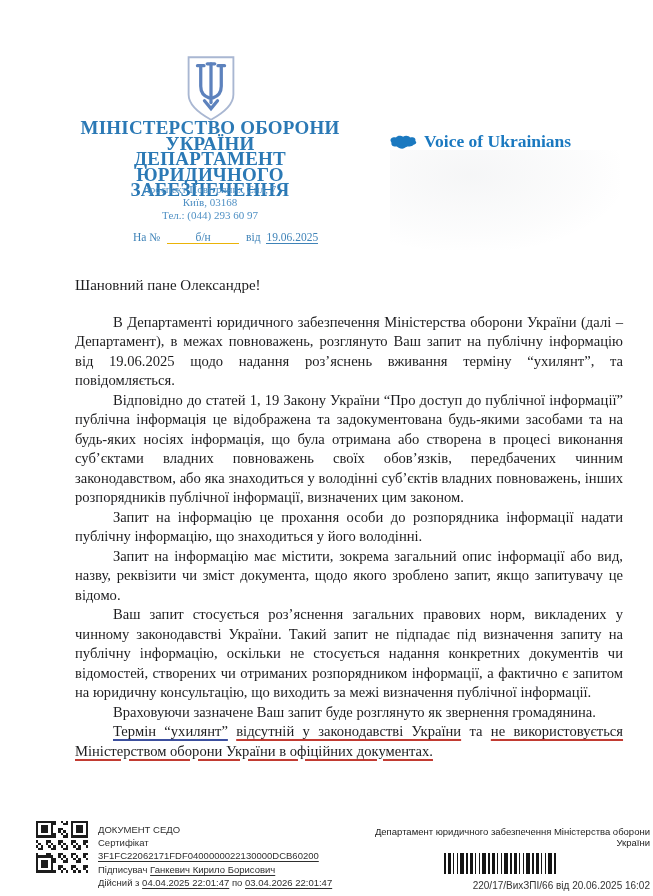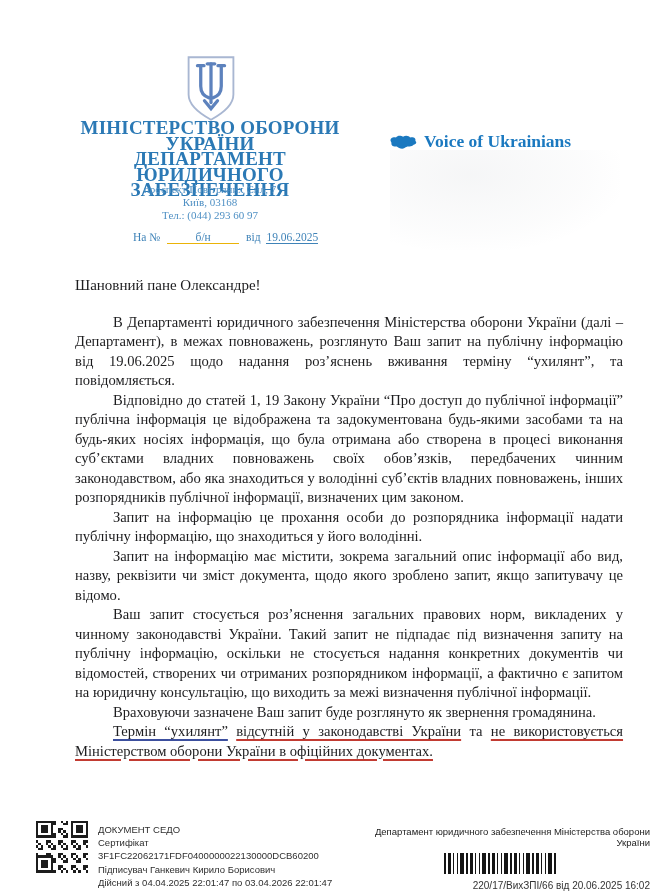--- a/index.html
+++ b/index.html
@@ -69,21 +69,21 @@
   }
   
   .footer-left{
     position:absolute;left:36px;top:820px;width:310px;
     font-family:"Liberation Sans", sans-serif;
     font-size:9.5px;line-height:13.2px;color:#2e2e2e;
   }
   .qr{float:left;width:52px;height:53px;margin-right:10px;}
   .qr svg{width:100%;height:100%;fill:#1c1c1c;shape-rendering:crispEdges;}
   .sedo-text{overflow:hidden;padding-top:3px;}
-  .uline{text-underline-offset:2px;}
+  .uline{text-decoration:underline;text-underline-offset:2px;}
   .footer-right{
     position:absolute;left:352px;top:826px;width:298px;
     text-align:right;
     font-family:"Liberation Sans", sans-serif;
     font-size:9.5px;color:#222;
   }
   .barcode{
     width:114px;height:21px;margin:5px auto 6px auto;
     background:
       repeating-linear-gradient(90deg,

